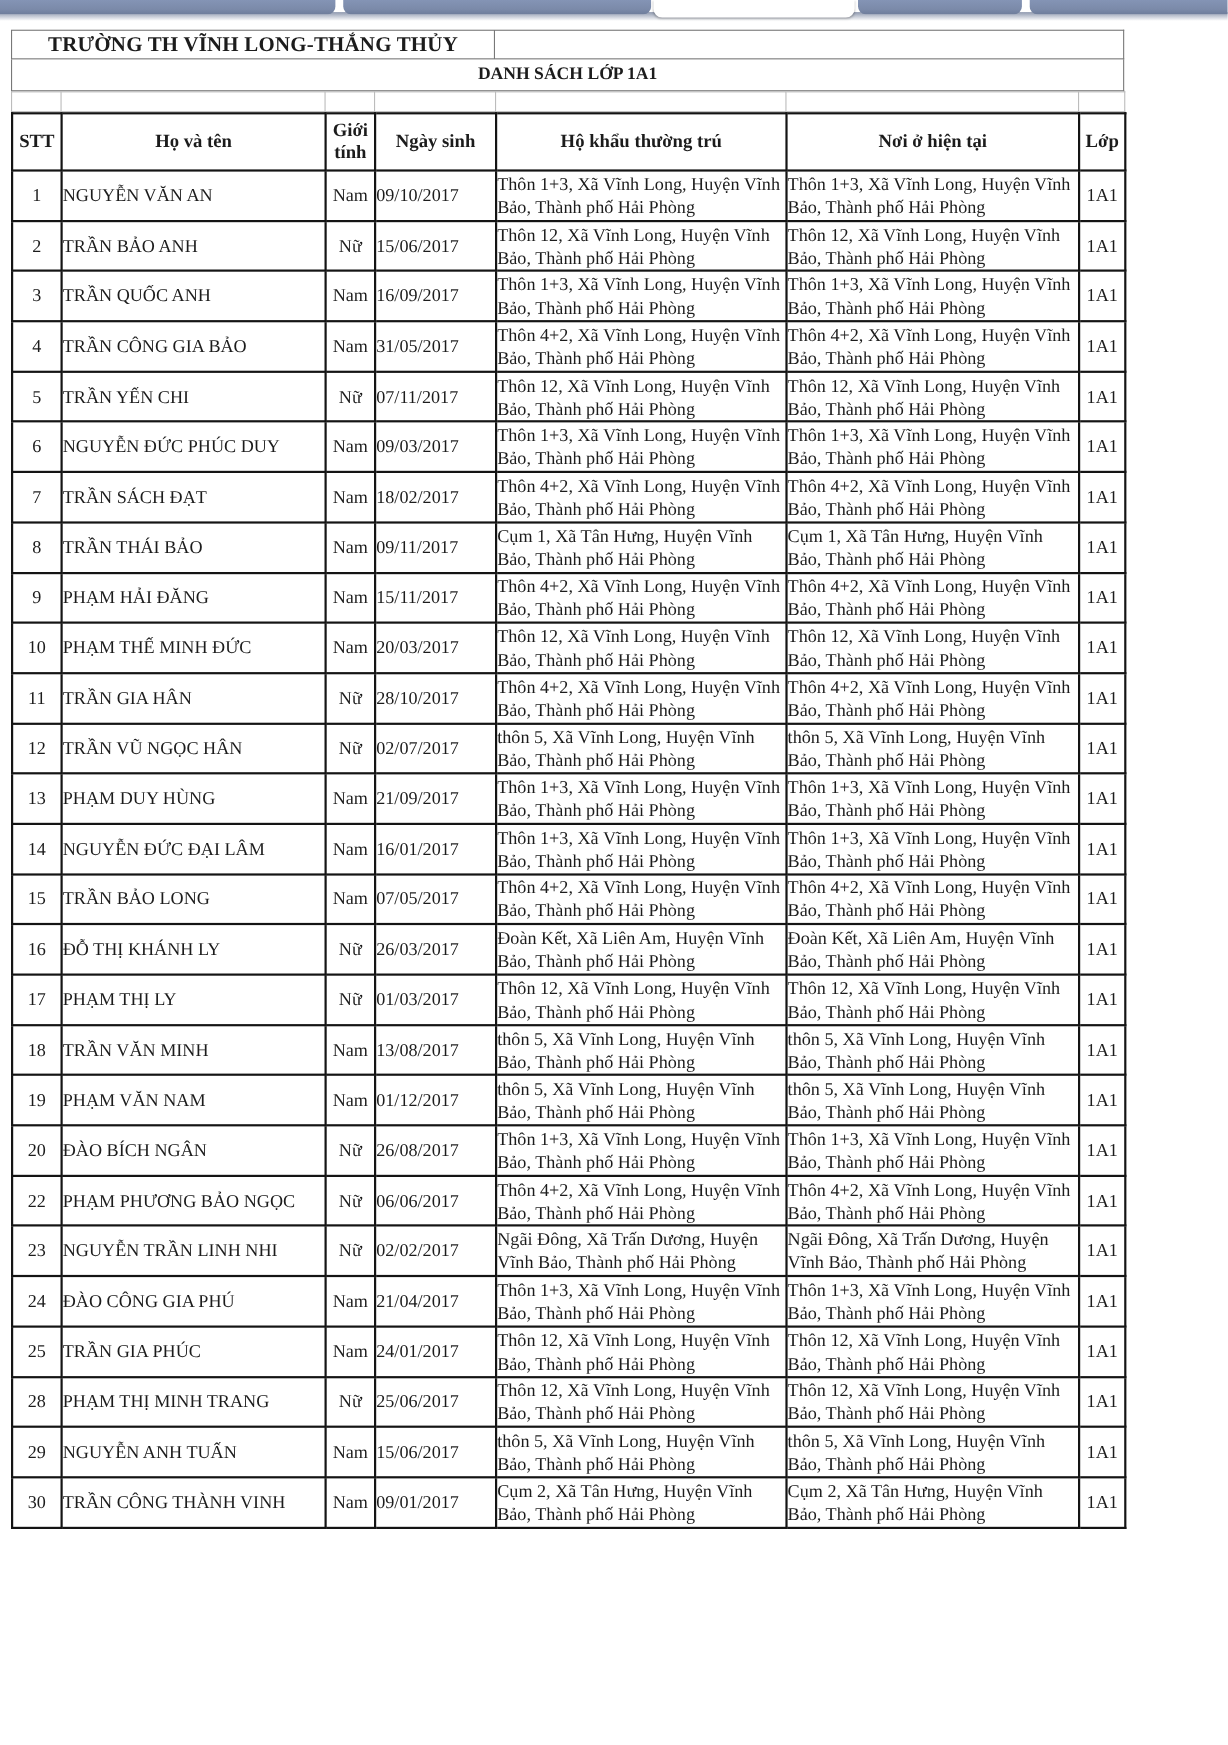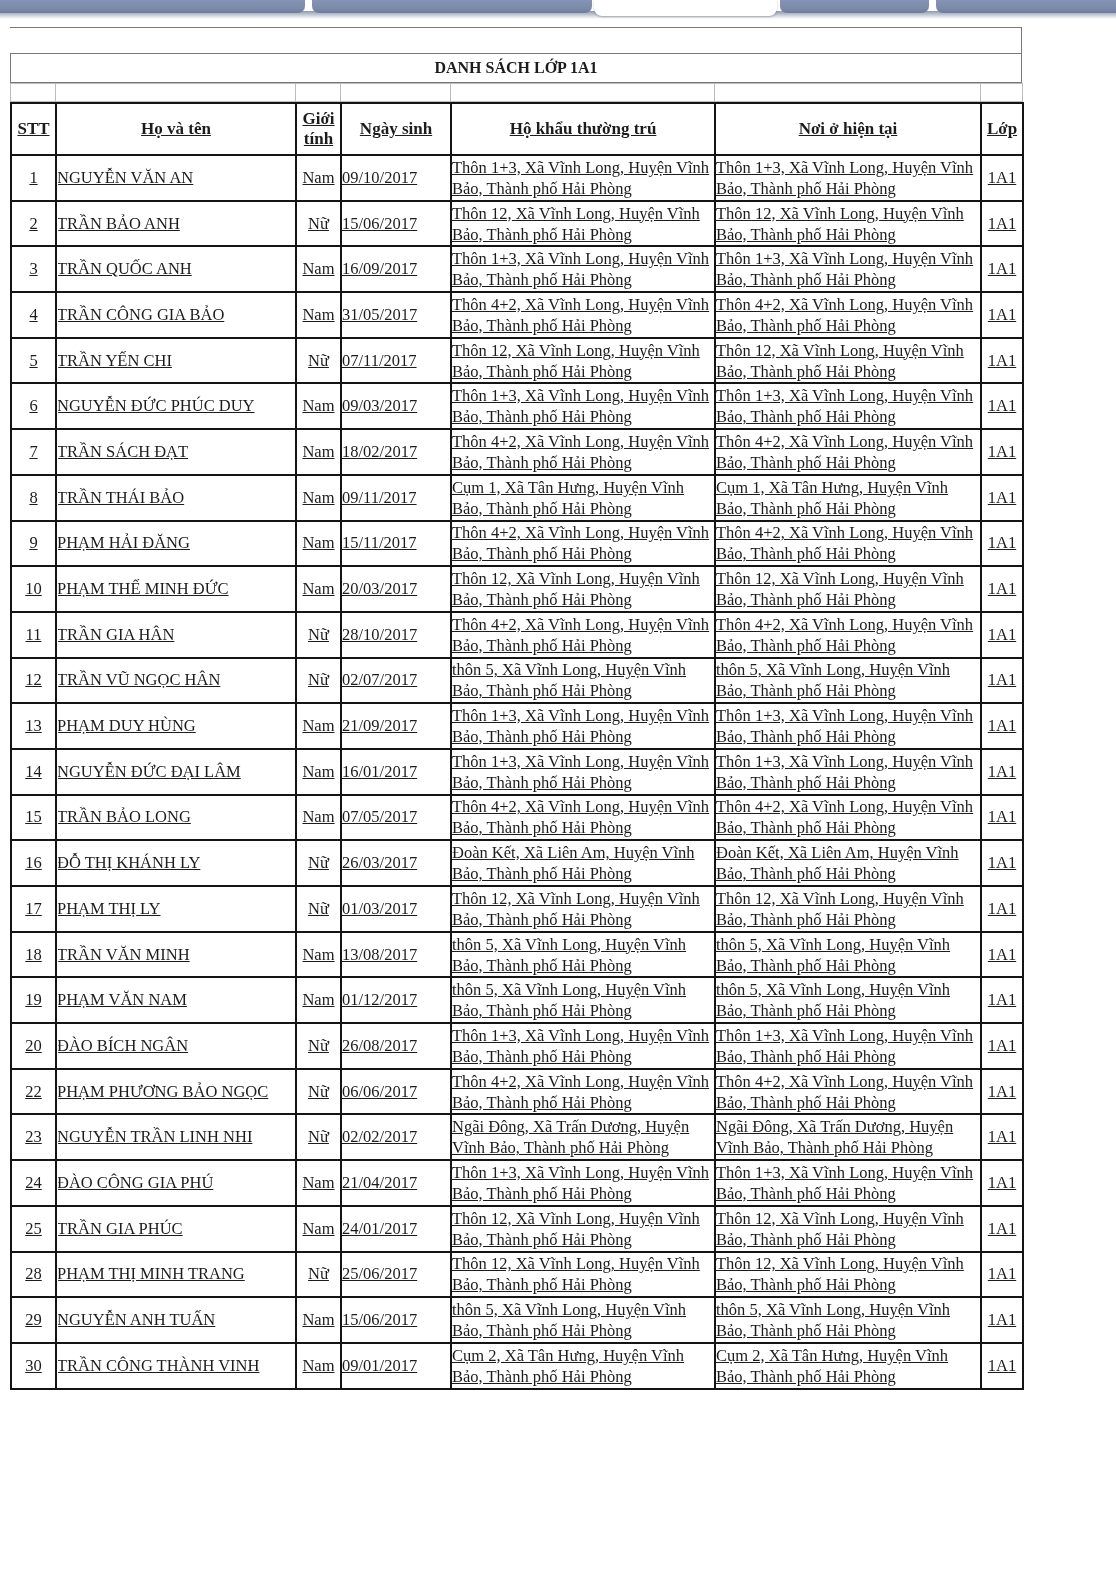--- a/index.html
+++ b/index.html
@@ -21,50 +21,51 @@
   .tab-active{position:absolute;left:594px;width:183px;top:0;height:16px;z-index:2;
     border-radius:0 0 8px 8px;box-shadow:0 1px 2px rgba(0,0,0,0.25);}
   
   .doc{position:absolute;left:10px;top:27px;width:1012px;}
   .toprow{display:flex;height:27px;}
   .school-box{width:438px;border:1px solid #787878;display:flex;align-items:center;
     justify-content:center;font-weight:bold;font-size:19px;letter-spacing:0.2px;}
   .school-empty{flex:1;border:1px solid #787878;border-left:none;}
   .title-row{height:28px;border:1px solid #787878;border-top:none;display:flex;
     align-items:center;justify-content:center;font-weight:bold;font-size:16px;}
-  table{border-collapse:collapse;table-layout:fixed;width:1012px;text-decoration:underline;}
+  table{border-collapse:collapse;table-layout:fixed;width:1012px;}
   
   table.thin td{border:1px solid #bcbcbc;height:17px;padding:0;}
   
   table.main th,table.main td{border:2px solid #141414;overflow:hidden;}
   table.main th{height:50px;font-size:17px;font-weight:bold;text-align:center;
     padding:0;line-height:1.2;}
   table.main td{font-size:16.5px;padding:0;}
   td.c-stt{text-align:center;}
-  td.c-name{padding-left:4px;border-radius:18px;}
+  td.c-name{padding-left:4px;}
   td.c-gender{text-align:center;}
   td.c-dob{padding-left:4px;}
   td.c-addr{padding:0 1px 0 4px;line-height:21px;font-size:16.5px;margin-top:26px;}
   td.c-class{text-align:center;}
   table.main tbody tr{height:45.7px;}
 </style>
 </head>
 <body>
 
 <div class="tabstrip">
   <div class="strip-fade"></div>
   <div class="tab t1" style="background-color: rgb(126, 141, 173);"></div>
   <div class="tab t2" style="background-color: rgb(126, 141, 173);"></div>
   <div class="tab-active" style="background-color: rgb(255, 255, 255);"></div>
   <div class="tab t3" style="background-color: rgb(126, 141, 173);"></div>
   <div class="tab t4" style="background-color: rgb(126, 141, 173);"></div>
 </div>
 
 <div class="doc">
   <div class="toprow">
+    <div class="school-box">TRƯỜNG TH VĨNH LONG-THẮNG THỦY</div>
     <div class="school-empty"></div>
   </div>
   <div class="title-row">DANH SÁCH LỚP 1A1</div>
 
   <table class="thin">
     <colgroup>
       <col style="width:45px">
         <col style="width:240px">
         <col style="width:45px">
       <col style="width:110px">

